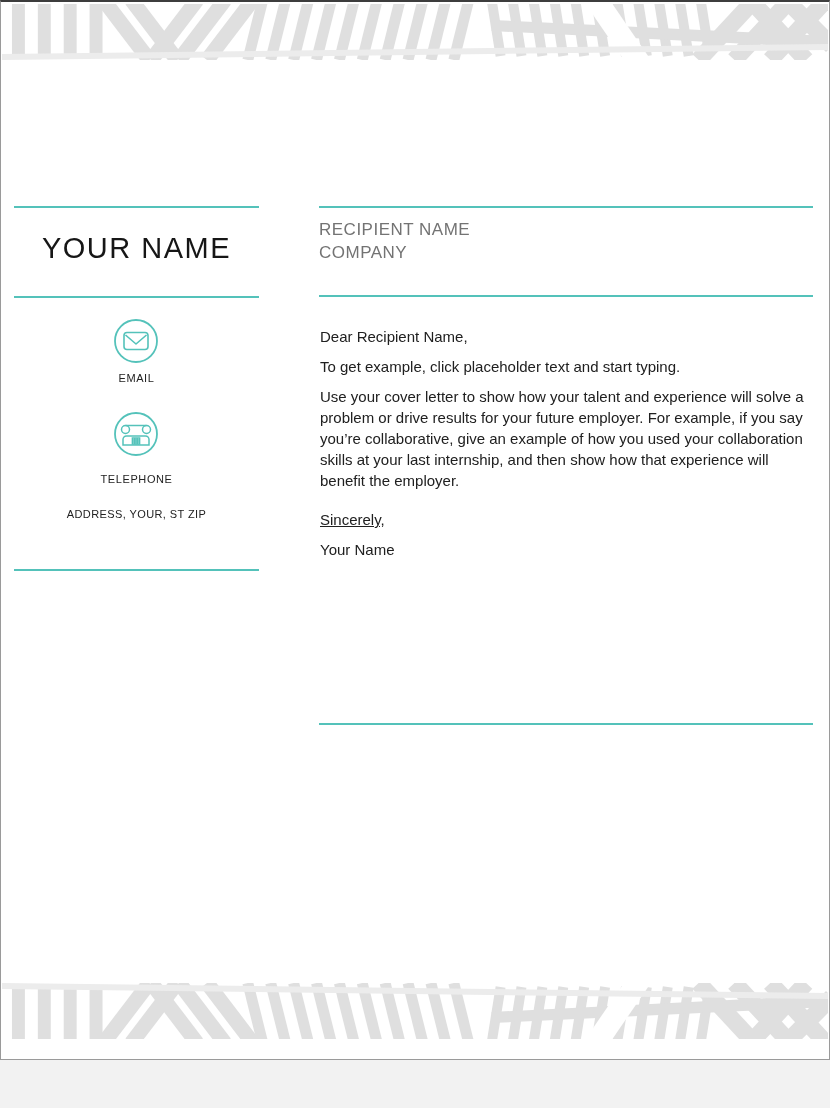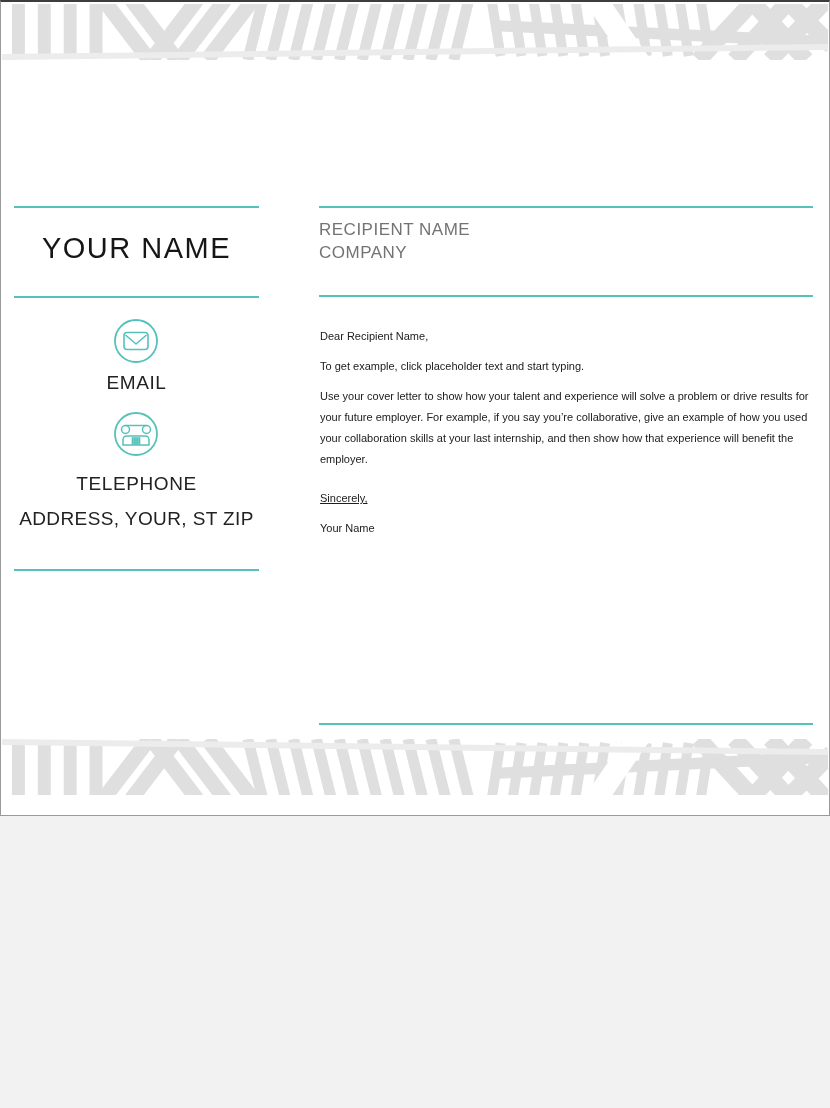--- a/index.html
+++ b/index.html
@@ -1,18 +1,18 @@
 <!DOCTYPE html>
 <html><head>
 <meta charset="utf-8">
 <style>
   html,body{margin:0;padding:0;background:#f2f2f2;}
   .page{
     position:relative;
-    width:830px;height:816px;
+    width:830px;height:1060px;
     margin:0 auto;
     background:#ffffff;
     box-sizing:border-box;
     border:1px solid #9a9a9a;
     border-top:2px solid #3d3d3d;
     overflow:hidden;
     font-family:"Liberation Sans", sans-serif;
     color:#1e1e1e;
   }
   
@@ -29,37 +29,37 @@
   .sidebar-name{
     position:absolute;left:13px;top:230px;width:245px;
     text-align:center;font-size:29px;letter-spacing:1.5px;
     color:#161616;white-space:nowrap;
   }
   .contact-icon{position:absolute;left:112px;width:46px;height:46px;}
   .contact-icon.email{top:316px;}
   .contact-icon.phone{top:409px;}
   .contact-label{
     position:absolute;left:13px;width:245px;text-align:center;
-    font-size:19px;letter-spacing:0.6px;color:#222222;
+    font-size:11px;letter-spacing:0.6px;color:#222222;
   }
   .contact-label.email{top:370px;}
   .contact-label.phone{top:463px;margin-top:8px;}
   .contact-label.addr{top:506px;letter-spacing:0.4px;}
   
   .rule.rc1{left:318px;top:204px;width:494px;}
   .rule.rc2{left:318px;top:293px;width:494px;}
   .rule.rc3{left:318px;top:721px;width:494px;}
   .recipient-block{
     position:absolute;left:318px;top:216px;width:494px;
     font-size:17px;line-height:23px;
     letter-spacing:0.5px;color:#737373;
   }
   .letter-body{
     position:absolute;left:319px;top:324px;width:496px;
-    font-size:11px;line-height:21px;color:#202020;
+    font-size:15px;line-height:21px;color:#202020;
   }
   .letter-body p{margin:0 0 9px 0;}
   .letter-body p.closing{margin-top:18px;text-decoration:underline;}
 </style>
 </head>
 <body>
 
 <svg width="0" height="0" style="position:absolute">
   <defs>
     <symbol id="stripes" viewBox="0 0 830 56" preserveAspectRatio="none">

